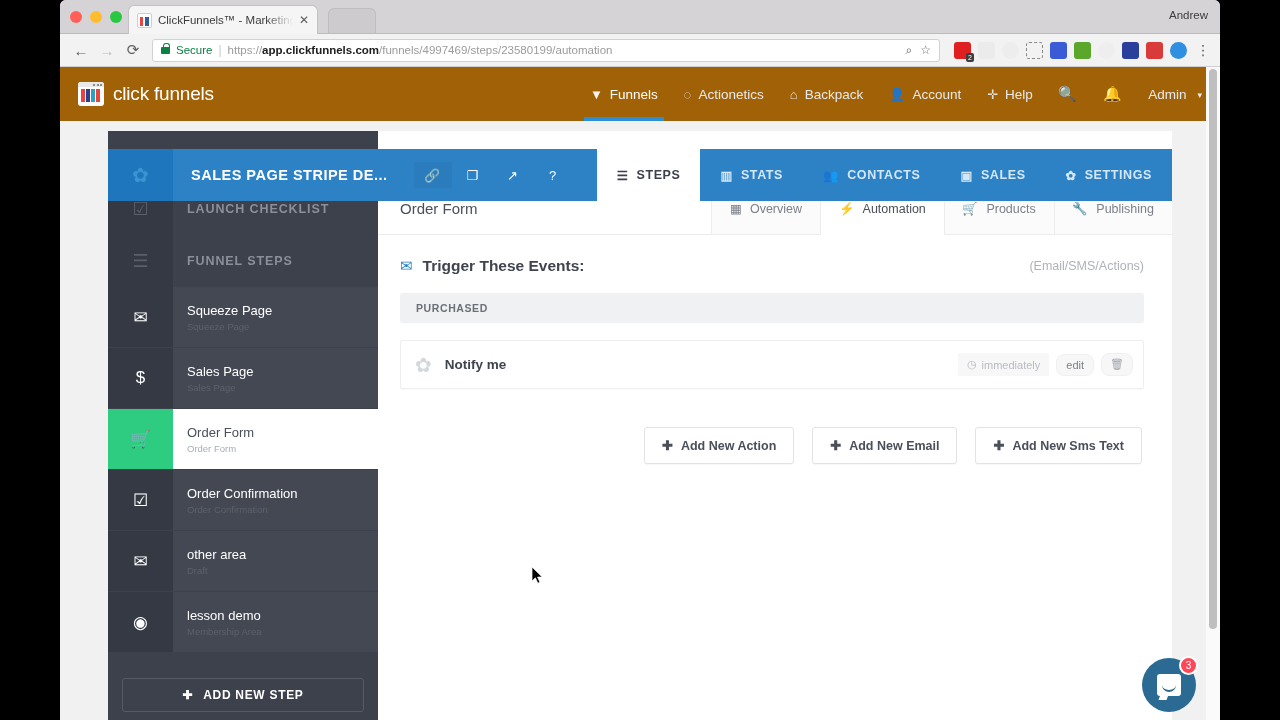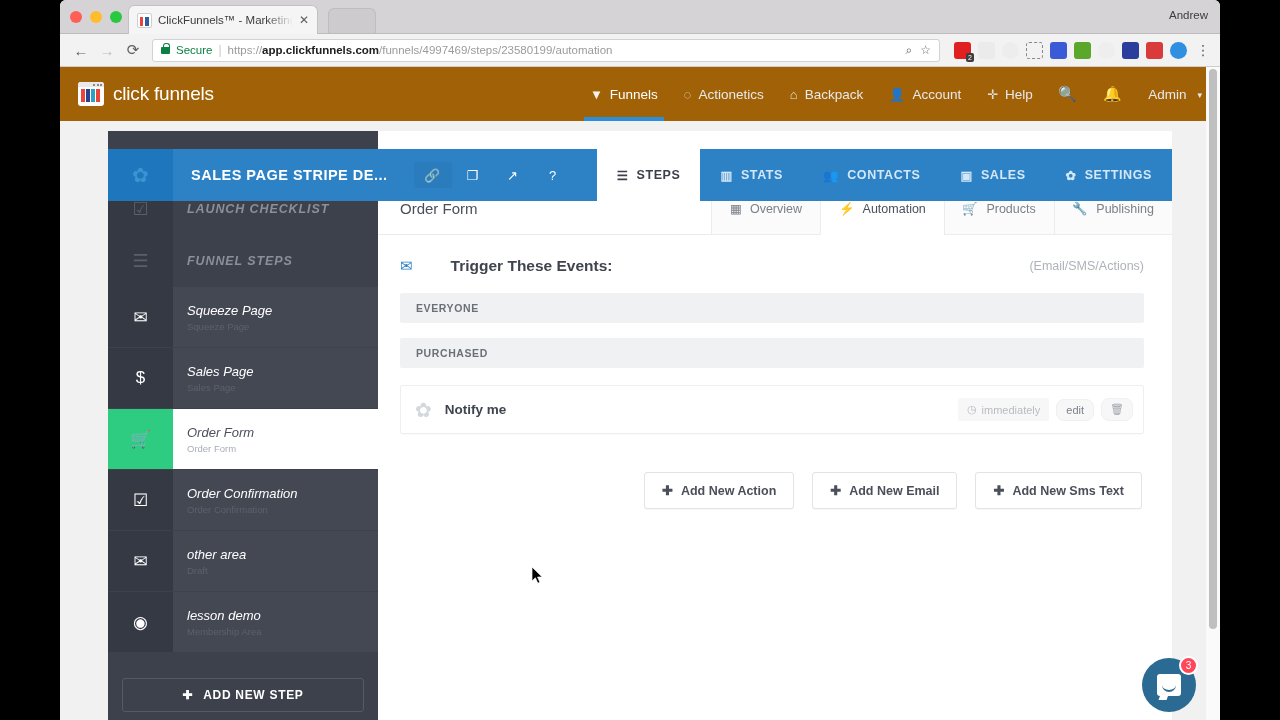--- a/index.html
+++ b/index.html
@@ -155,21 +155,21 @@
 
   
   .side { width: 270px; flex: 0 0 270px; background: #3c414c; position: relative; padding-top: 52px; }
   .side-inner { position: relative; }
   .srow { display: flex; min-height: 52px; position: relative; }
   .srow .icon {
     width: 65px; flex: 0 0 65px; background: #343944; display: flex; align-items: center;
     justify-content: center; color: #fff; font-size: 17px; position: relative;
   }
   .srow .body { flex: 1 1 auto; display: flex; flex-direction: column; justify-content: center; padding: 0 14px; }
-  .srow .t { font-size: 13px; color: #fff; font-style: italic; }
+  .srow .t { font-size: 13px; color: #fff; }
   .srow.head .t { font-size: 12.5px; font-weight: 700; letter-spacing: .9px; color: #8a8f99; }
   .srow .sub { font-size: 9.5px; color: #5c616c; margin-top: 3px; }
   .srow.head .icon { color: #5a5f6a; font-size: 18px; }
   .srow.step { min-height: 61px; background: #434853; border-bottom: 1px solid #3c414c; }
   .srow.step.sel { background: #fff; }
   .srow.step.sel .t { color: #4a4f5a; }
   .srow.step.sel .sub { color: #a8adb6; }
   .srow.step.sel .icon { background: #2ecc80; }
   .srow.step .icon { background: #343944; }
   .addstep {
@@ -190,21 +190,21 @@
     display: flex; align-items: center; padding: 0 0 0 22px; font-size: 15px; color: #4a4f5a;
     flex: 1 1 auto;
   }
   .st { display: flex; align-items: center; gap: 8px; padding: 0 18px; font-size: 12.5px;
         color: #7c8189; border-left: 1px solid #ececec; background: #fbfbfb; white-space: nowrap; }
   .st.active { background: #fff; color: #4a4f5a; border-bottom: 1px solid #fff; margin-bottom: -1px; }
 
   .content { padding: 22px 28px 0 22px; }
   .trigger-head { display: flex; align-items: center; margin-bottom: 18px; }
   .trigger-icon { color: #2d82c6; font-size: 15px; margin-right: 10px; }
-  .trigger-title { font-size: 15.5px; font-weight: 700; color: #3f444f; margin-left: 28px; }
+  .trigger-title { font-size: 15.5px; font-weight: 700; color: #3f444f; }
   .trigger-note { margin-left: auto; font-size: 12.5px; color: #aeb2b9; }
 
   .ev {
     height: 30px; background: #f0f1f2; border-radius: 2px; margin-bottom: 15px;
     display: flex; align-items: center; padding: 0 16px;
     font-size: 10.5px; font-weight: 700; letter-spacing: .6px; color: #6b7078;
   }
   .action-card {
     border: 1px solid #edeef0; border-radius: 2px; display: flex; align-items: center;
     padding: 12px 10px 12px 14px; margin-top: 17px; box-shadow: 0 1px 1px rgba(0,0,0,.02);
@@ -480,21 +480,20 @@
               </div>
             </div>
 
             <div class="content">
               <div class="trigger-head">
                 <span class="trigger-icon">✉</span>
                 <span class="trigger-title">Trigger These Events:</span>
                 <span class="trigger-note">(Email/SMS/Actions)</span>
               </div>
 
-              <div class="ev">EVERYONE</div>
               <div class="ev">PURCHASED</div>
 
               <div class="action-card">
                 <span class="gear-glyph">✿</span>
                 <span class="action-name">Notify me</span>
                 <div class="action-right">
                   <div class="pill">
                     <span>◷</span>
                     <span>immediately</span>
                   </div>

